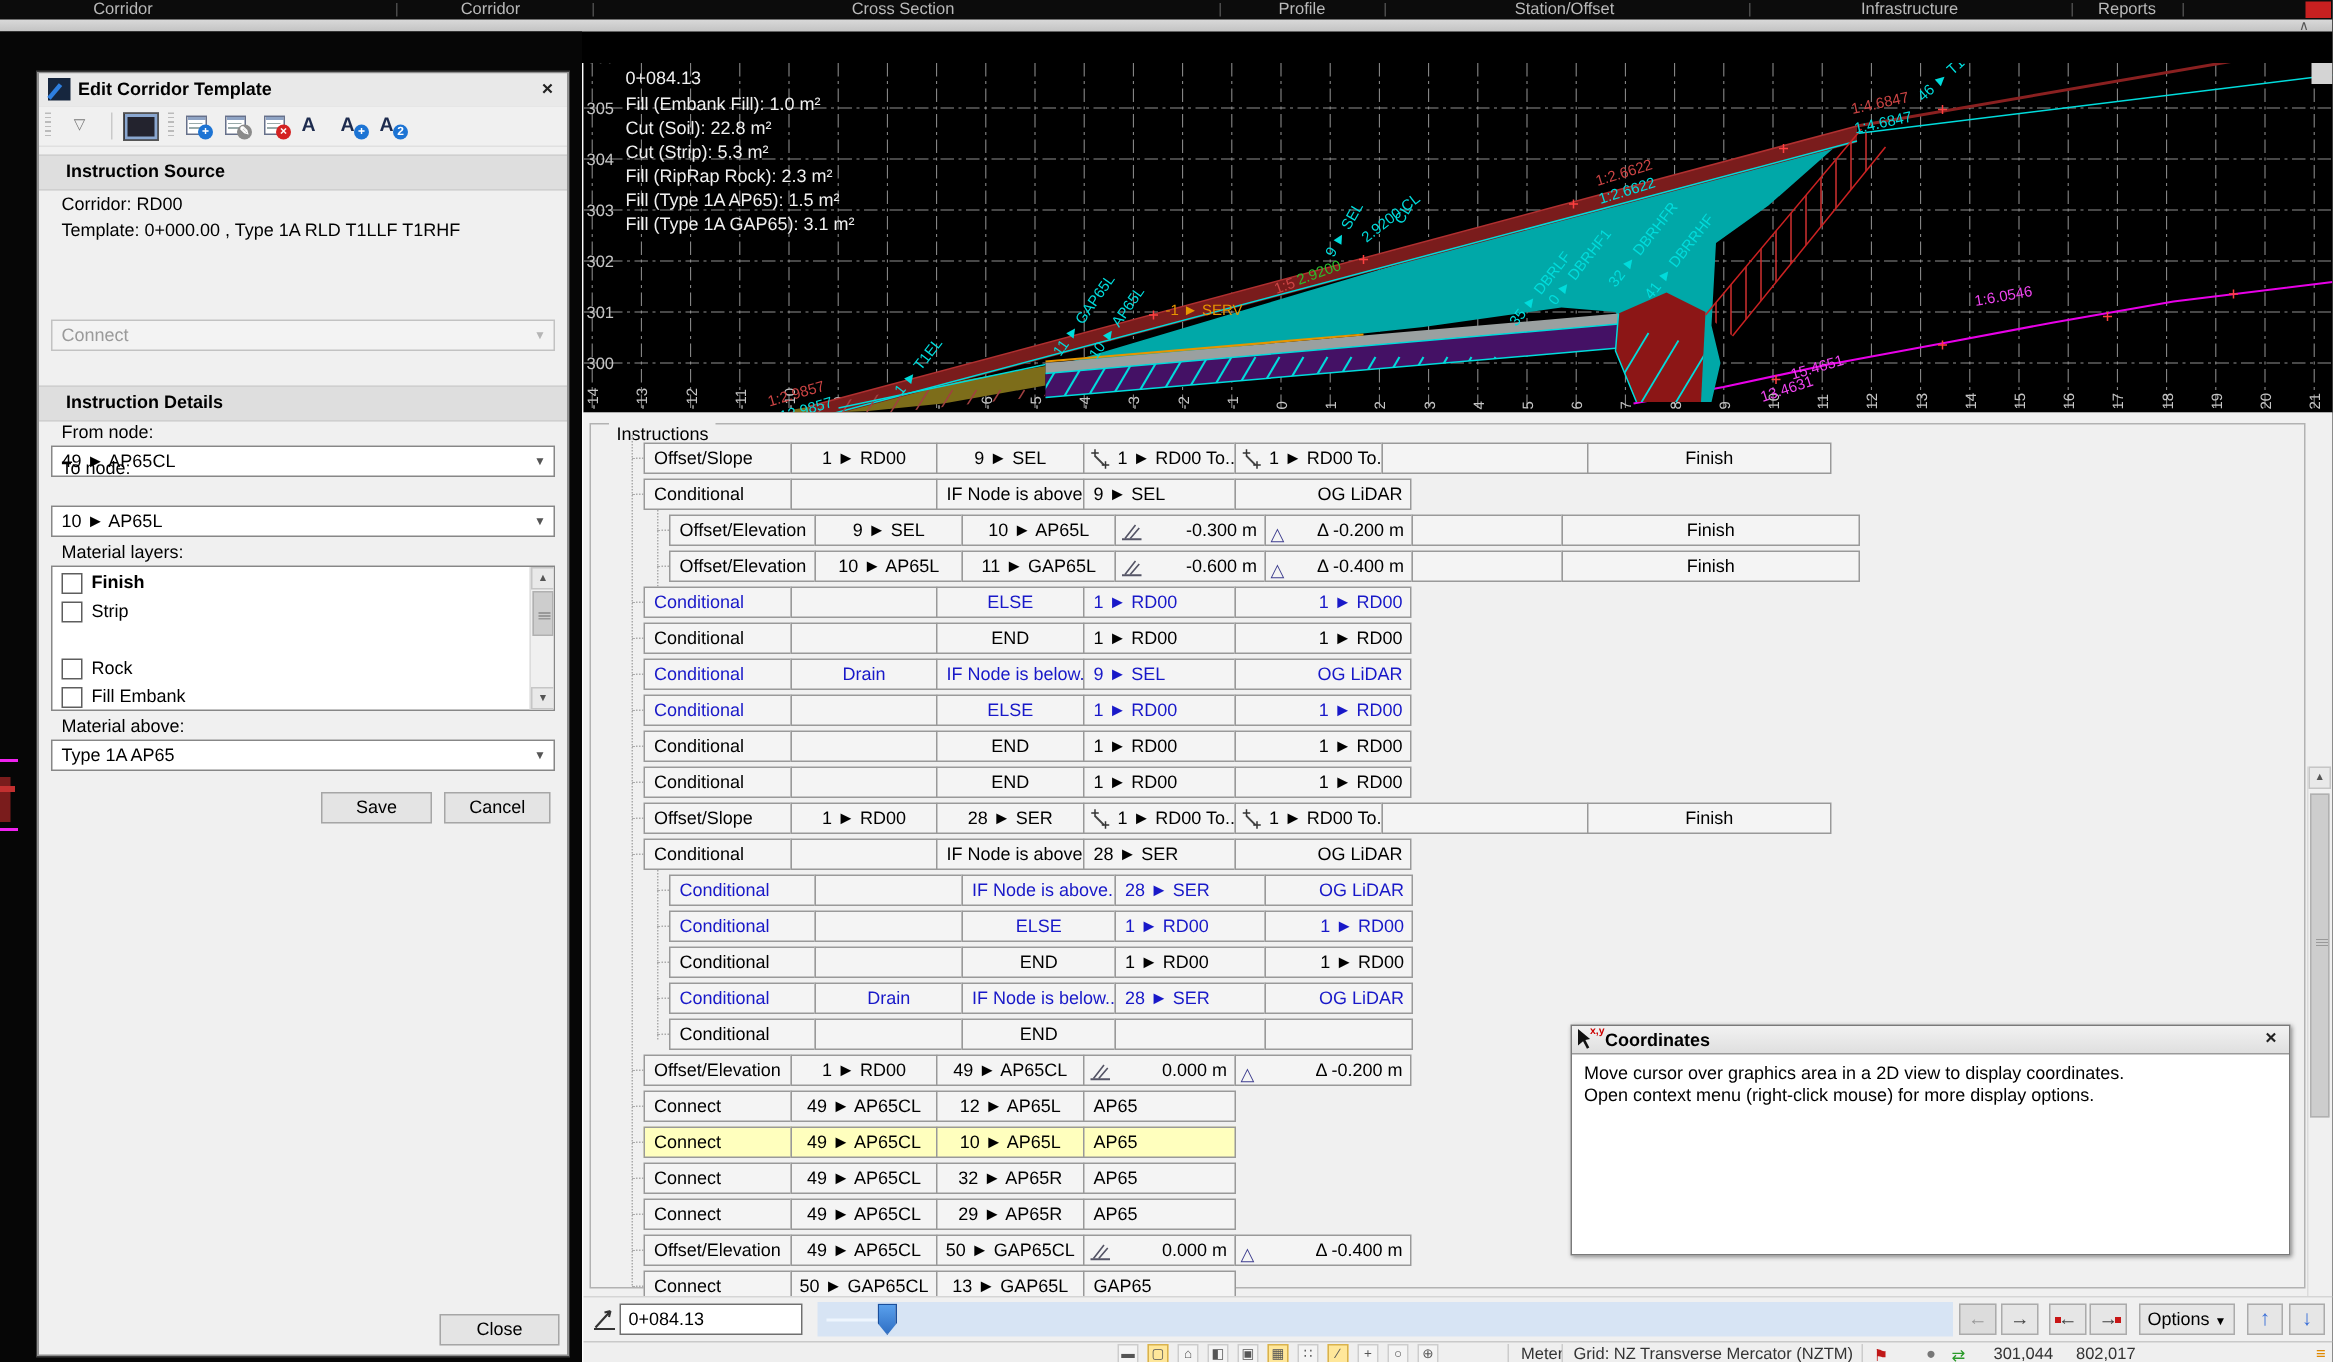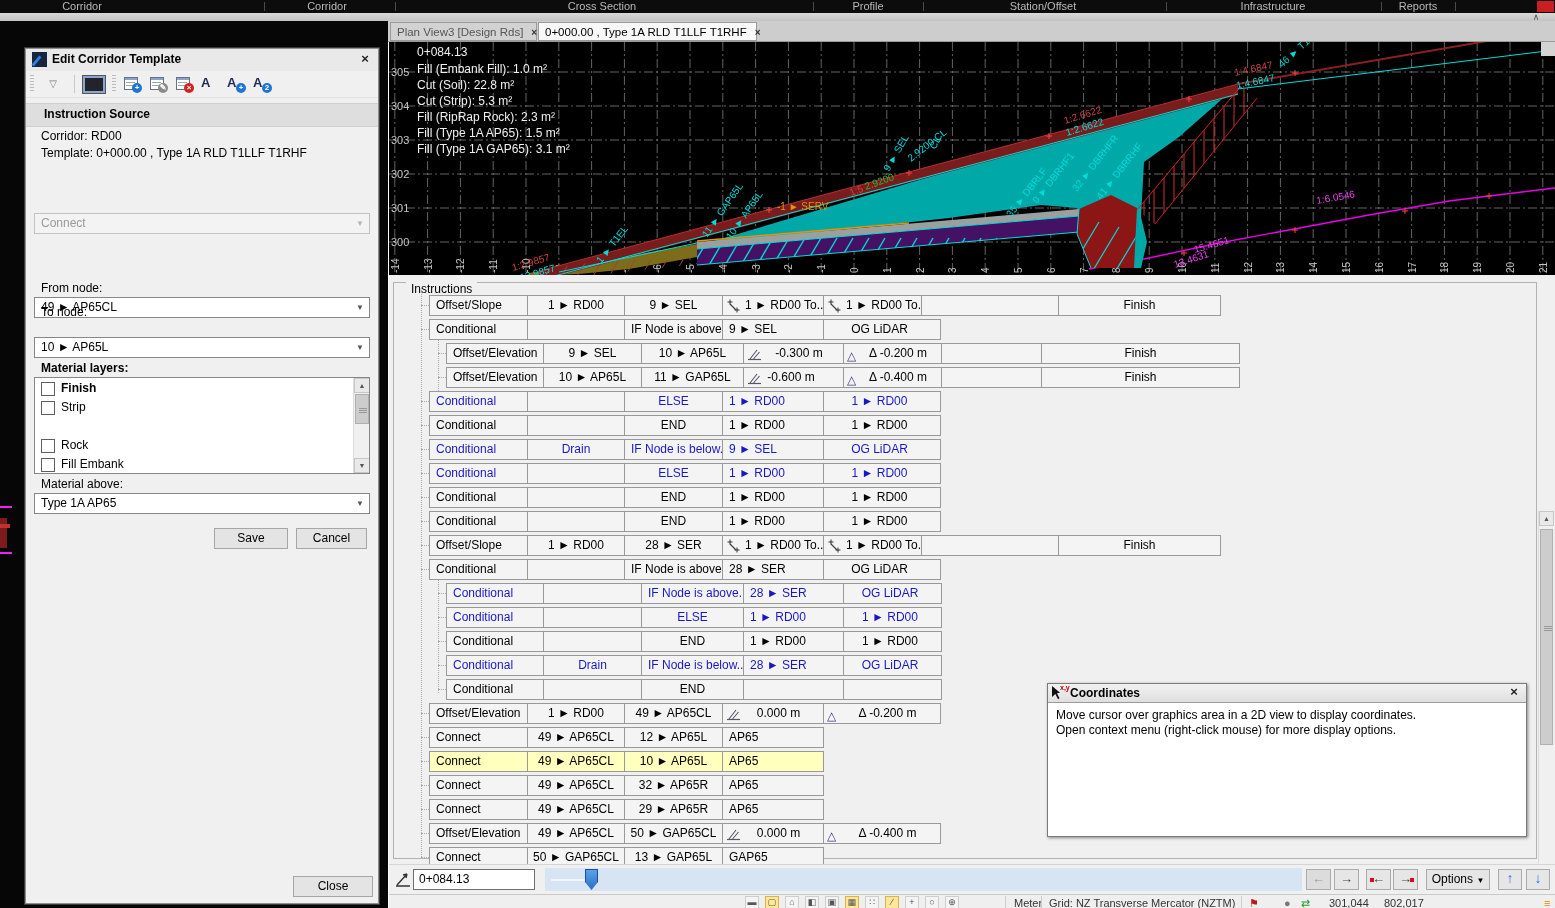--- a/index.html
+++ b/index.html
@@ -65,21 +65,21 @@
   #gfx-corner{left:1152px;top:0px;width:15px;height:14px;background:#d4d4d4;}
   
   #instr{left:0;top:233px;width:1167px;height:589px;background:#f0f0f0;overflow:hidden;}
   #instr-box{position:absolute;left:4px;top:7px;width:1142px;height:575px;border:1px solid #b2b2b2;}
   #instr-caption{position:absolute;left:12px;top:-1px;background:#f0f0f0;padding:0 5px;font-size:12px;}
   .irow{position:absolute;height:21px;}
   .icell{position:absolute;top:0;height:21px;line-height:19px;background:#f4f4f4;border:1px solid #999;
          box-sizing:border-box;font-size:12px;white-space:nowrap;overflow:hidden;}
   .icell.al{padding-left:6px;text-align:left;}
   .icell.ac{text-align:center;}
-  .icell.ar{padding-right:5px;text-align:center;}
+  .icell.ar{padding-right:5px;text-align:right;}
   .icell .ci{position:absolute;left:3px;top:3px;}
   .irow.blue .icell{color:#1818c8;}
   .irow.hl .icell{background:#ffffbe;}
   .guide{position:absolute;border-left:1px dotted #aaa;width:0;}
   .stub{position:absolute;border-top:1px dotted #aaa;height:0;}
   .tri-ic{color:#3d3d8e;font-size:12px;margin-right:2px;}
   
   #bottombar{left:0;top:822px;width:1167px;height:30px;background:#f0f0f0;border-top:1px solid #d5d5d5;box-sizing:border-box;}
   #stn-input{left:24px;top:4px;width:122px;height:21px;background:#fff;border:1px solid #6f6f6f;box-sizing:border-box;
              font-size:12px;line-height:19px;padding-left:5px;}
@@ -132,24 +132,20 @@
       <div class="menu-sep" style="left: 813px;"></div>
       <div class="menu-sep" style="left: 923px;"></div>
       <div class="menu-sep" style="left: 1166px;"></div>
       <div class="menu-sep" style="left: 1381px;"></div>
       <div class="menu-sep" style="left: 1455px;"></div>
     </div>
   <div class="abs" id="menu-red"></div>
   <div class="abs" id="chrome-strip"></div>
   <div class="abs" id="chevron-up">∧</div>
 
-  <div class="abs" id="tabbar">
-      <div class="tab" style="left: 2px; width: 147px; background: rgb(210, 210, 210); color: rgb(85, 85, 85);"><span>Plan View3 [Design Rds]</span><span class="tx">×</span></div>
-      <div class="tab" style="left: 150px; width: 219px; background: rgb(248, 248, 248); color: rgb(0, 0, 0);"><span>0+000.00 , Type 1A RLD T1LLF T1RHF</span><span class="tx">×</span></div>
-    </div>
 
   <div class="abs" id="left-region">
     <div class="leftmark" style="left:0;top:485px;width:12px;height:2px;background:#ee22ee;"></div>
     <div class="leftmark" style="left:0;top:497px;width:7px;height:30px;background:#7a1c1c;"></div>
     <div class="leftmark" style="left:0;top:503px;width:10px;height:4px;background:#c23030;"></div>
     <div class="leftmark" style="left:0;top:531px;width:12px;height:2px;background:#ee22ee;"></div>
 
     <div class="abs" id="dialog">
       <div class="abs" id="dlg-titlebar">
         <div class="abs" id="dlg-icon"></div>
@@ -191,31 +187,34 @@
           <span>Instruction Source</span>
         </div>
       <div class="dlg-label" style="top:80px;">Corridor: RD00</div>
       <div class="dlg-label" style="top:97px;">Template: 0+000.00 , Type 1A RLD T1LLF T1RHF</div>
 
       <div class="combo disabled" style="top:164px;">
         <span class="val">Connect</span>
           <span class="arr">▼</span>
       </div>
 
+      <div class="abs sect-hdr" style="top:208px;">
+          <span>Instruction Details</span>
+        </div>
       <div class="dlg-label" style="top:232px;">From node:</div>
       <div class="combo" style="top:248px;">
         <span class="val">49 ► AP65CL</span>
           <span class="arr">▼</span>
       </div>
       <div class="dlg-label" style="top:256px;">To node:</div>
       <div class="combo" style="top:288px;">
         <span class="val">10 ► AP65L</span>
           <span class="arr">▼</span>
       </div>
-      <div class="dlg-label" style="top:312px;font-weight:bold;">Material layers:</div>
+      <div class="dlg-label" style="top:312px;">Material layers:</div>
       <div class="abs" id="mat-list" style="top:328px;">
           <div class="mat-item" style="top: 1px;">
             <div class="cb"></div>
             <span class="lbl" style="font-weight: bold;">Finish</span>
           </div>
           <div class="mat-item" style="top: 20px;">
             <div class="cb"></div>
             <span class="lbl">Strip</span>
           </div>
           <div class="mat-item" style="top: 58px;">

